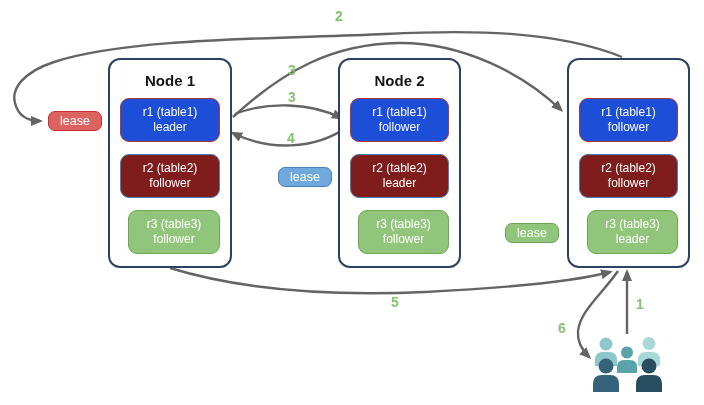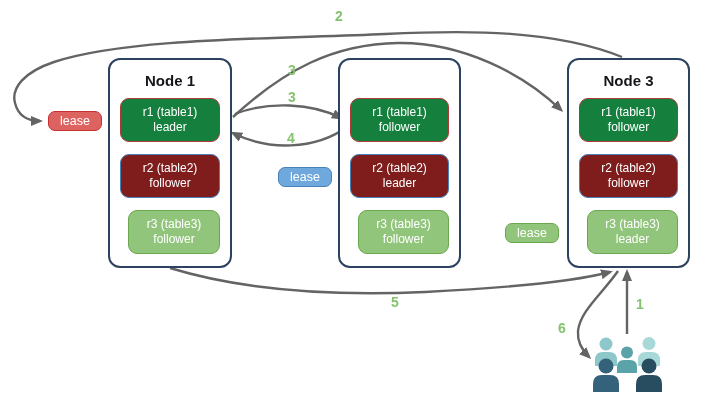--- a/index.html
+++ b/index.html
@@ -13,21 +13,21 @@
   .node-2{left:338px;}
   .node-3{left:567px;}
   .node-title{position:absolute;left:0;right:0;top:12px;text-align:center;
               font-size:15px;font-weight:700;color:#15161a;}
   .replica{position:absolute;left:10px;right:10px;height:44px;border-radius:9px;
            box-sizing:border-box;display:flex;flex-direction:column;align-items:center;
            justify-content:center;color:#ffffff;font-size:12px;line-height:15px;text-align:center;}
   .replica.row-0{top:38px;}
   .replica.row-1{top:94px;}
   .replica.row-2{top:150px;margin-left:8px;}
-  .replica.red{background:#15803d;border:1.5px solid #ad3a36;align-items:center;}
+  .replica.red{background:#1d4ed8;border:1.5px solid #ad3a36;align-items:center;}
   .replica.blue{background:#7f1d1d;border:1.5px solid #4a80b8;}
   .replica.green{background:#92c57c;border:1.5px solid #6aa84f;}
 
   .lease{position:absolute;width:54px;height:20px;border-radius:7px;box-sizing:border-box;
          display:flex;align-items:center;justify-content:center;color:#ffffff;font-size:12.5px;}
   .lease.red{left:48px;top:111px;background:#dd6360;border:1.5px solid #c53030;}
   .lease.blue{left:278px;top:167px;background:#6fa8dc;border:1.5px solid #4a80b8;}
   .lease.green{left:505px;top:223px;background:#92c57c;border:1.5px solid #6aa84f;}
 
   .step{position:absolute;color:#84c370;font-size:14px;font-weight:700;
@@ -93,36 +93,36 @@
       <span>r2 (table2)</span>
       <span>follower</span>
     </div>
     <div class="replica green row-2">
       <span>r3 (table3)</span>
       <span>follower</span>
     </div>
   </div>
 
   <div class="node node-2">
+    <div class="node-title">Node 2</div>
     <div class="replica red row-0">
       <span>r1 (table1)</span>
       <span>follower</span>
     </div>
     <div class="replica blue row-1">
       <span>r2 (table2)</span>
       <span>leader</span>
     </div>
     <div class="replica green row-2">
       <span>r3 (table3)</span>
       <span>follower</span>
     </div>
   </div>
 
   <div class="node node-3">
-    <div class="node-title">Node 3</div>
     <div class="replica red row-0">
       <span>r1 (table1)</span>
       <span>follower</span>
     </div>
     <div class="replica blue row-1">
       <span>r2 (table2)</span>
       <span>follower</span>
     </div>
     <div class="replica green row-2">
       <span>r3 (table3)</span>

